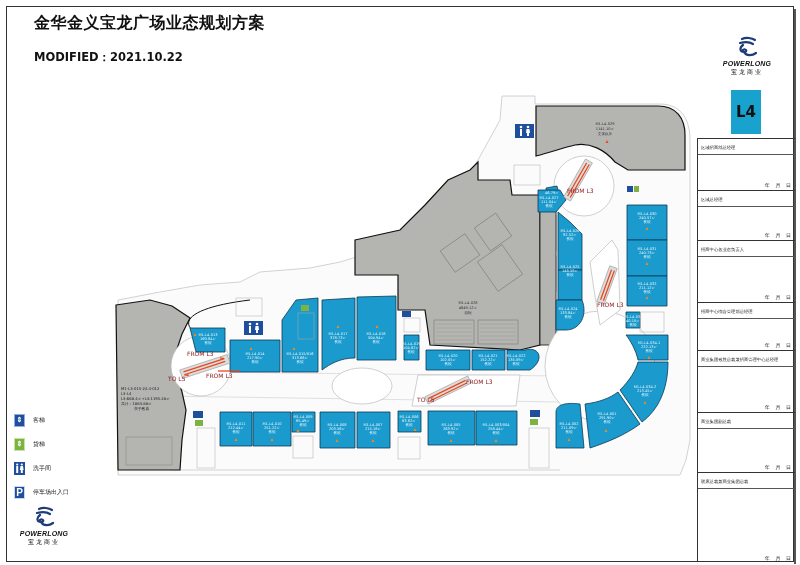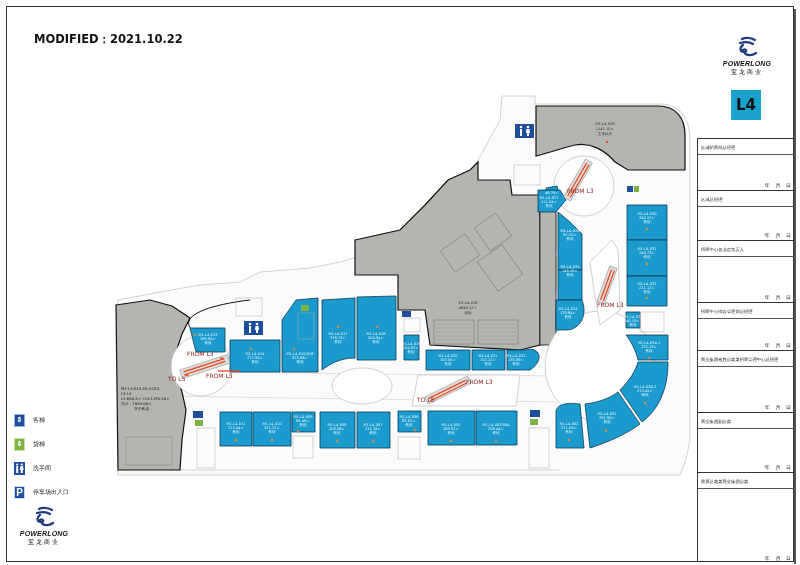--- a/index.html
+++ b/index.html
@@ -6,41 +6,42 @@
   body { width:800px; height:565px; position:relative; overflow:hidden; font-family:"Liberation Sans", sans-serif; }
   .frame { position:absolute; left:6px; top:6px; width:788px; height:556px; border:1px solid #333; box-sizing:border-box; }
   .frame::after { content:""; position:absolute; right:-3px; top:2px; bottom:-3px; width:2px; background:#555; }
   .title-block { position:absolute; left:34px; top:14px; }
   .title { font-family:"DejaVu Sans", sans-serif; font-weight:bold; font-size:16px; color:#111; letter-spacing:0.5px; line-height:18px; }
   .modified { font-family:"DejaVu Sans", sans-serif; font-weight:bold; font-size:11.5px; color:#111; line-height:14px; margin-top:18px; }
   .logo { position:absolute; display:flex; flex-direction:column; align-items:center; }
   .logo .mark { width:26px; height:24px; }
   .logo .en { font-family:"Liberation Sans", sans-serif; font-style:italic; font-weight:bold; font-size:7px; color:#111; line-height:8px; letter-spacing:0.2px; }
   .logo .cn { font-family:"DejaVu Sans", sans-serif; font-size:6px; color:#111; line-height:8px; letter-spacing:2px; }
-  .level-badge { position:absolute; left:731px; top:90px; width:30px; height:30px; background:#1aa2cf; color:#111; font-family:"DejaVu Sans", sans-serif; font-weight:bold; font-size:15px; display:flex; align-items:center; justify-content:center; }
+  .level-badge { position:absolute; left:731px; top:90px; width:30px; height:44px; background:#1aa2cf; color:#111; font-family:"DejaVu Sans", sans-serif; font-weight:bold; font-size:15px; display:flex; align-items:center; justify-content:center; }
   .sign-panel { position:absolute; left:697px; top:138px; width:98px; height:424px; border-left:1px solid #333; border-top:1px solid #333; box-sizing:border-box; }
   .sign-row { position:relative; border-bottom:1px solid #333; box-sizing:border-box; }
   .sign-row .role { font-family:"DejaVu Sans", sans-serif; font-size:4.3px; color:#222; padding:6px 0 0 3px; height:16px; box-sizing:border-box; border-bottom:1px solid #555; white-space:nowrap; overflow:hidden; }
   .sign-row .date { position:absolute; right:4px; bottom:2px; font-family:"DejaVu Sans", sans-serif; font-size:5px; color:#222; word-spacing:4px; }
   .legend { position:absolute; left:14px; top:408px; }
   .legend-item { display:flex; align-items:center; height:24px; margin-bottom:0; }
   .legend-item .ico { width:11px; height:13px; display:flex; align-items:center; justify-content:center; font-size:7px; color:#fff; font-weight:bold; box-sizing:border-box; }
   .legend-item .lbl { font-family:"DejaVu Sans", sans-serif; font-size:6px; color:#222; margin-left:8px; }
   .plan { position:absolute; left:0; top:0; }
   .shop-text { font-family:"DejaVu Sans", sans-serif; font-size:3.6px; fill:#e8f6fb; text-anchor:middle; }
   .esc-text { font-family:"DejaVu Sans", sans-serif; font-size:6px; fill:#8a1a1a; }
   .gray-text { font-family:"DejaVu Sans", sans-serif; font-size:3.6px; fill:#333; text-anchor:middle; }
   .gray-text-l { font-family:"DejaVu Sans", sans-serif; font-size:3.8px; fill:#222; }
 </style>
 </head>
 <body>
 
 <div class="frame"></div>
 
 <div class="title-block">
+  <div class="title">金华金义宝龙广场业态规划方案</div>
   <div class="modified">MODIFIED：2021.10.22</div>
 </div>
 
 <div class="logo" style="left:721px; top:36px; width:52px;">
   <svg class="mark" viewBox="0 0 26 24">
     <path d="M8 3 C12 1,18 2,21 4 M6 7 C10 6,16 6,19 8 M9 9 C5 12,6 16,10 16 C14 16,12 12,9 14 M10 16 C12 20,18 20,22 17" stroke="#1f3b7a" stroke-width="2.2" fill="none" stroke-linecap="round"></path>
   </svg>
   <div class="en">POWERLONG</div>
   <div class="cn">宝龙商业</div>
 </div>

